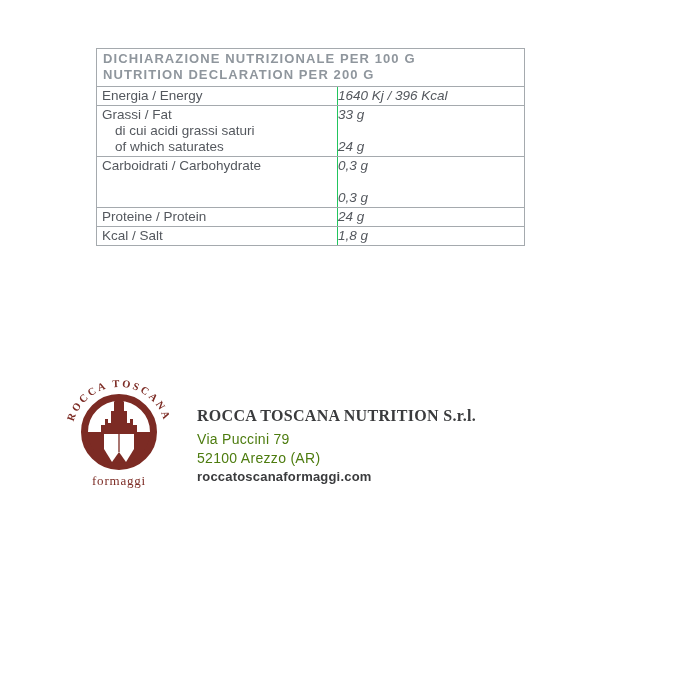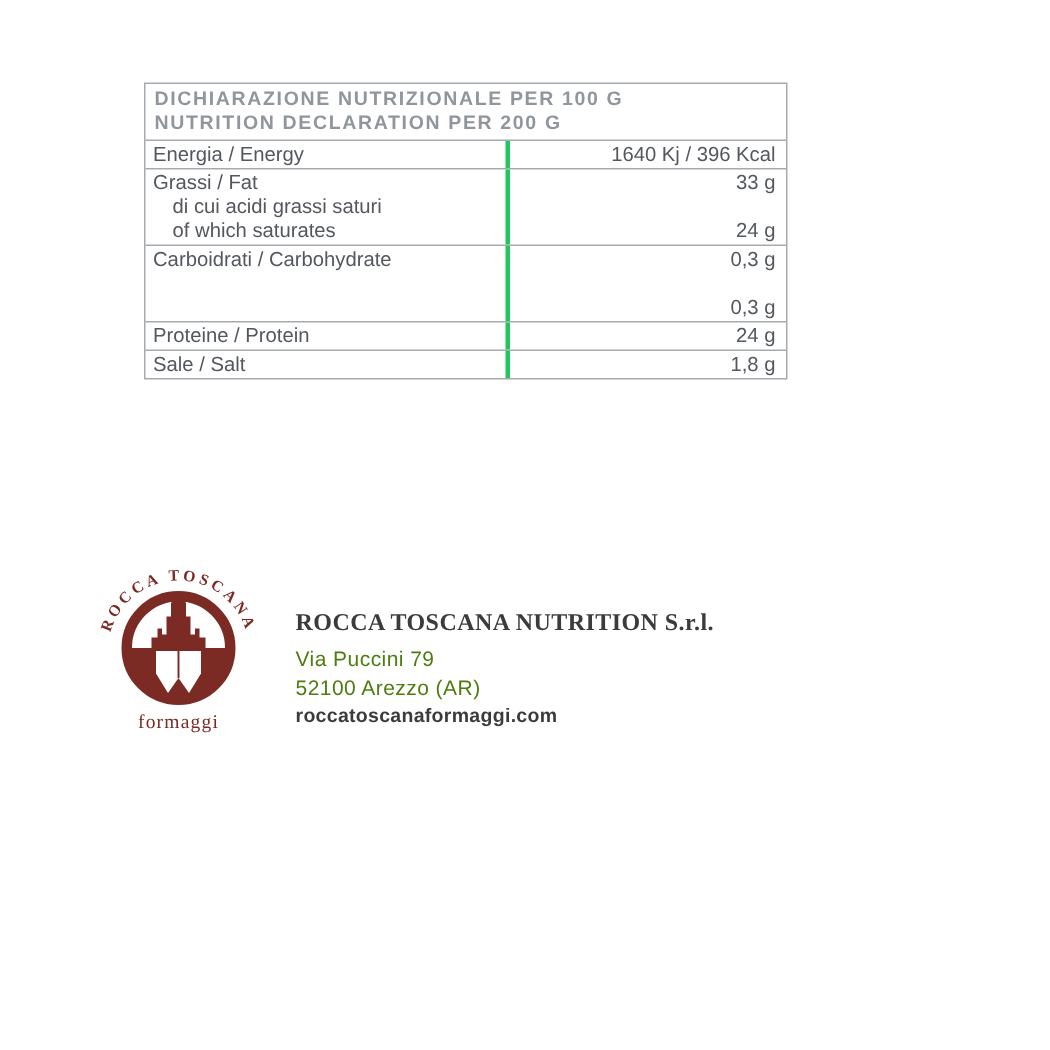--- a/index.html
+++ b/index.html
@@ -7,21 +7,21 @@
   body {
     position: relative;
     font-family: "Liberation Sans", sans-serif;
     overflow: hidden;
   }
 
   
   .nutri-table {
     position: absolute;
     left: 96px;
-    top: 55px;
+    top: 48px;
     width: 429px;
     border: 1px solid #a5aaae;
     color: #54585e;
     font-size: 13.5px;
   }
   .nutri-header {
     padding: 2px 6px 3px 6px;
     border-bottom: 1px solid #a5aaae;
     color: #8f969d;
     font-weight: bold;
@@ -30,23 +30,24 @@
     letter-spacing: 1.1px;
   }
   .nutri-row {
     display: grid;
     grid-template-columns: 240px 1fr;
     border-bottom: 1px solid #a5aaae;
   }
   .nutri-row:last-child { border-bottom: none; }
   .cell-label { padding: 1px 0 1px 5px; }
   .cell-value {
-    border-left: 3px solid #22c55e;
+    border-left: 1px solid #22c55e;
     padding: 1px 7px 1px 0;
-    text-align: right;
+    text-align: left;
+    font-style: italic;
   }
   .tline { line-height: 16px; min-height: 16px; white-space: nowrap; }
   .tline.indent { padding-left: 13px; }
 
   
   .logo-svg {
     position: absolute;
     left: 58px;
     top: 378px;
     width: 122px;
@@ -132,21 +133,21 @@
     <div class="cell-label">
       <div class="tline">Proteine / Protein</div>
     </div>
     <div class="cell-value">
       <div class="tline">24 g</div>
     </div>
   </div>
 
   <div class="nutri-row">
     <div class="cell-label">
-      <div class="tline">Sale / Salt</div>
+      <div class="tline">Kcal / Salt</div>
     </div>
     <div class="cell-value">
       <div class="tline">1,8 g</div>
     </div>
   </div>
 </div>
 
 <svg class="logo-svg" viewBox="0 0 122 118">
   <defs>
     <path id="arcpath" d="M 14,56 A 47,47 0 0 1 108,56" fill="none"></path>

